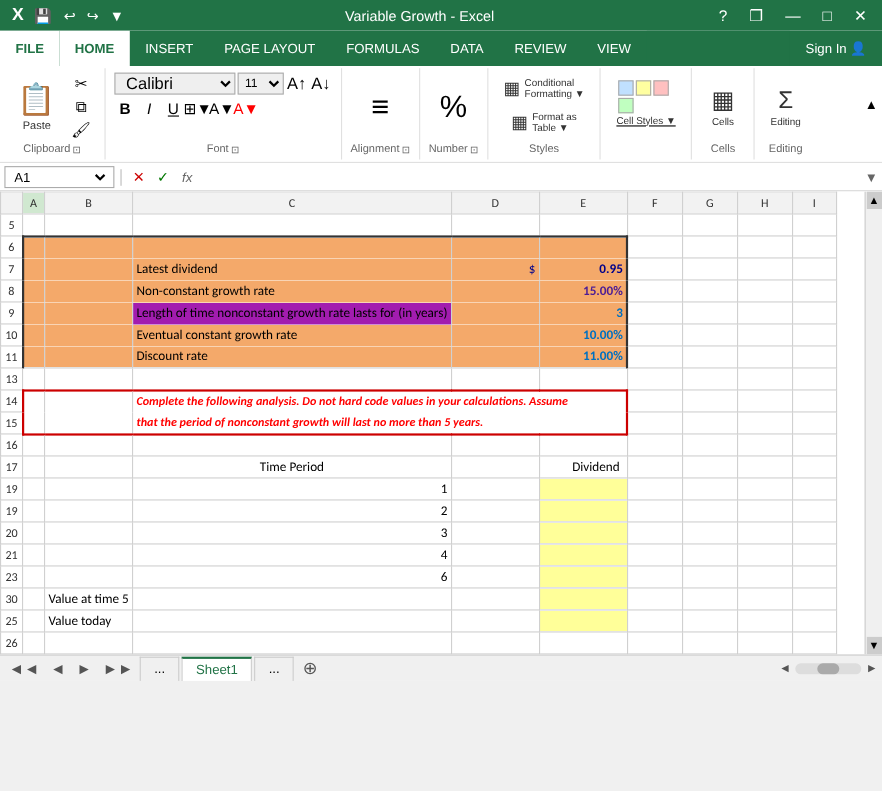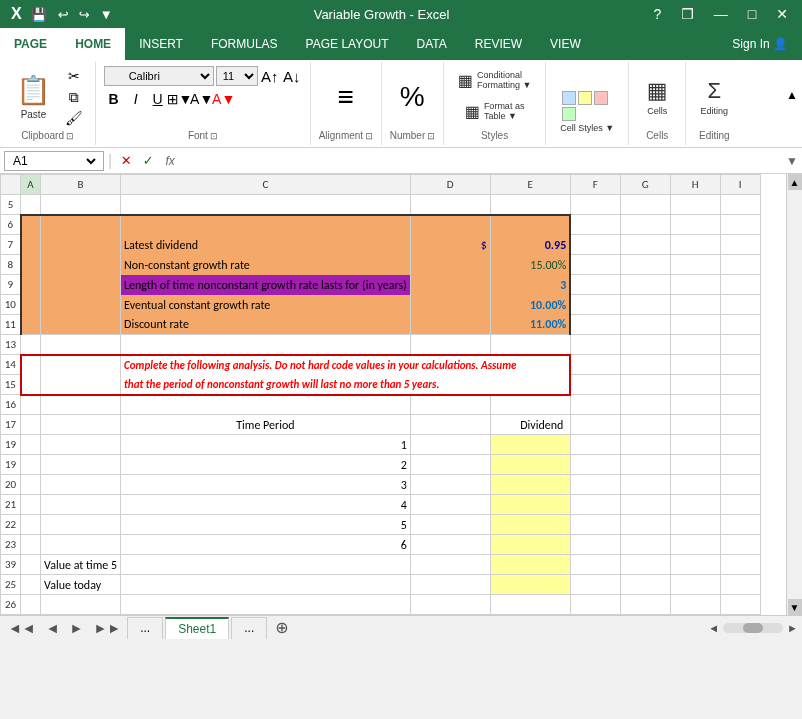--- a/index.html
+++ b/index.html
@@ -106,23 +106,23 @@
       font-size: 10px;
       color: #333;
       gap: 2px;
       height: 60px;
     }
     .small-btns-col { display: flex; flex-direction: column; gap: 1px; justify-content: center; }
     .font-row { display: flex; align-items: center; gap: 2px; }
     .font-select {
       width: 110px;
       height: 20px;
-      font-size: 11px;
+      font-size: 15px;
       border: 1px solid #ababab;
-      padding: 0 20px;
+      padding: 0 6px;
     }
     .size-select {
       width: 42px;
       height: 20px;
       font-size: 11px;
       border: 1px solid #ababab;
       padding: 0 2px;
     }
     .font-btn {
       width: 20px;
@@ -299,25 +299,25 @@
     <span class="title-bar-btn">?</span>
     <span class="title-bar-btn">❐</span>
     <span class="title-bar-btn">—</span>
     <span class="title-bar-btn">□</span>
     <span class="title-bar-btn">✕</span>
   </div>
 </div>
 
 <div class="ribbon">
   <div class="ribbon-tabs">
-    <div class="ribbon-tab active">PAGE</div>
+    <div class="ribbon-tab active">FILE</div>
     <div class="ribbon-tab" style="background:white;color:#217346;font-weight:bold;">HOME</div>
     <div class="ribbon-tab">INSERT</div>
+    <div class="ribbon-tab">PAGE LAYOUT</div>
     <div class="ribbon-tab">FORMULAS</div>
-    <div class="ribbon-tab">PAGE LAYOUT</div>
     <div class="ribbon-tab">DATA</div>
     <div class="ribbon-tab">REVIEW</div>
     <div class="ribbon-tab">VIEW</div>
     <div style="flex:1;background:#217346;"></div>
     <div class="ribbon-tab">Sign In 👤</div>
   </div>
 
   <div class="ribbon-content">
 
     <div class="ribbon-group">
@@ -399,21 +399,21 @@
             <span style="font-size:9px;">Format as<br>Table ▼</span>
           </div>
         </div>
       </div>
       <div class="ribbon-group-label">
         <span>Styles</span>
       </div>
     </div>
 
     <div class="ribbon-group">
-      <div class="ribbon-group-content" style="align-items:flex-end;justify-content:center;">
+      <div class="ribbon-group-content" style="align-items:flex-start;justify-content:center;text-decoration:underline;">
         <div class="ribbon-btn" style="height:55px;flex-direction:column;">
           <div style="display:flex;gap:2px;flex-wrap:wrap;width:50px;">
             <div style="width:14px;height:14px;background:#c0e0ff;border:1px solid #aaa;"></div>
             <div style="width:14px;height:14px;background:#ffffa0;border:1px solid #aaa;"></div>
             <div style="width:14px;height:14px;background:#ffc0c0;border:1px solid #aaa;"></div>
             <div style="width:14px;height:14px;background:#c0ffc0;border:1px solid #aaa;"></div>
           </div>
           <span style="font-size:9px;">Cell Styles ▼</span>
         </div>
       </div>
@@ -536,21 +536,21 @@
             <td></td>
             <td></td>
           </tr>
 
           <tr>
             <td class="row-num">8</td>
             <td style="background:#f4a96a;border-left:2px solid #333;border-top:none;border-bottom:none;"></td>
             <td style="background:#f4a96a;border-top:none;border-bottom:none;"></td>
             <td style="background:#f4a96a;border-top:none;border-bottom:none;"><span>Non-constant growth rate</span></td>
             <td style="background:#f4a96a;border-top:none;border-bottom:none;"></td>
-            <td style="background:#f4a96a;border-top:none;border-bottom:none;text-align:right;border-right:2px solid #333;"><span style="color:#14532d;font-weight:normal;">15.00%</span></td>
+            <td style="background:#f4a96a;border-top:none;border-bottom:none;text-align:right;border-right:2px solid #333;"><span style="color:#4c1d95;font-weight:bold;">15.00%</span></td>
             <td></td>
             <td></td>
             <td></td>
             <td></td>
           </tr>
 
           <tr>
             <td class="row-num">9</td>
             <td style="background:#f4a96a;border-left:2px solid #333;border-top:none;border-bottom:none;"></td>
             <td style="background:#f4a96a;border-top:none;border-bottom:none;"></td>
@@ -696,48 +696,36 @@
             <td></td>
             <td style="text-align:right;"><span>4</span></td>
             <td></td>
             <td style="background:#ffff99;"></td>
             <td></td>
             <td></td>
             <td></td>
             <td></td>
           </tr>
 
-          <tr>
-            <td class="row-num">22</td>
-            <td></td>
-            <td></td>
-            <td style="text-align:right;"><span>5</span></td>
+
+          <tr>
+            <td class="row-num">23</td>
+            <td></td>
+            <td></td>
+            <td style="text-align:right;"><span>6</span></td>
             <td></td>
             <td style="background:#ffff99;"></td>
             <td></td>
             <td></td>
             <td></td>
             <td></td>
           </tr>
 
           <tr>
-            <td class="row-num">23</td>
-            <td></td>
-            <td></td>
-            <td style="text-align:right;"><span>6</span></td>
-            <td></td>
-            <td style="background:#ffff99;"></td>
-            <td></td>
-            <td></td>
-            <td></td>
-            <td></td>
-          </tr>
-
-          <tr>
-            <td class="row-num">39</td>
+            <td class="row-num">30</td>
             <td></td>
             <td><span>Value at time 5</span></td>
             <td></td>
             <td></td>
             <td style="background:#ffff99;"></td>
             <td></td>
             <td></td>
             <td></td>
             <td></td>
           </tr>

